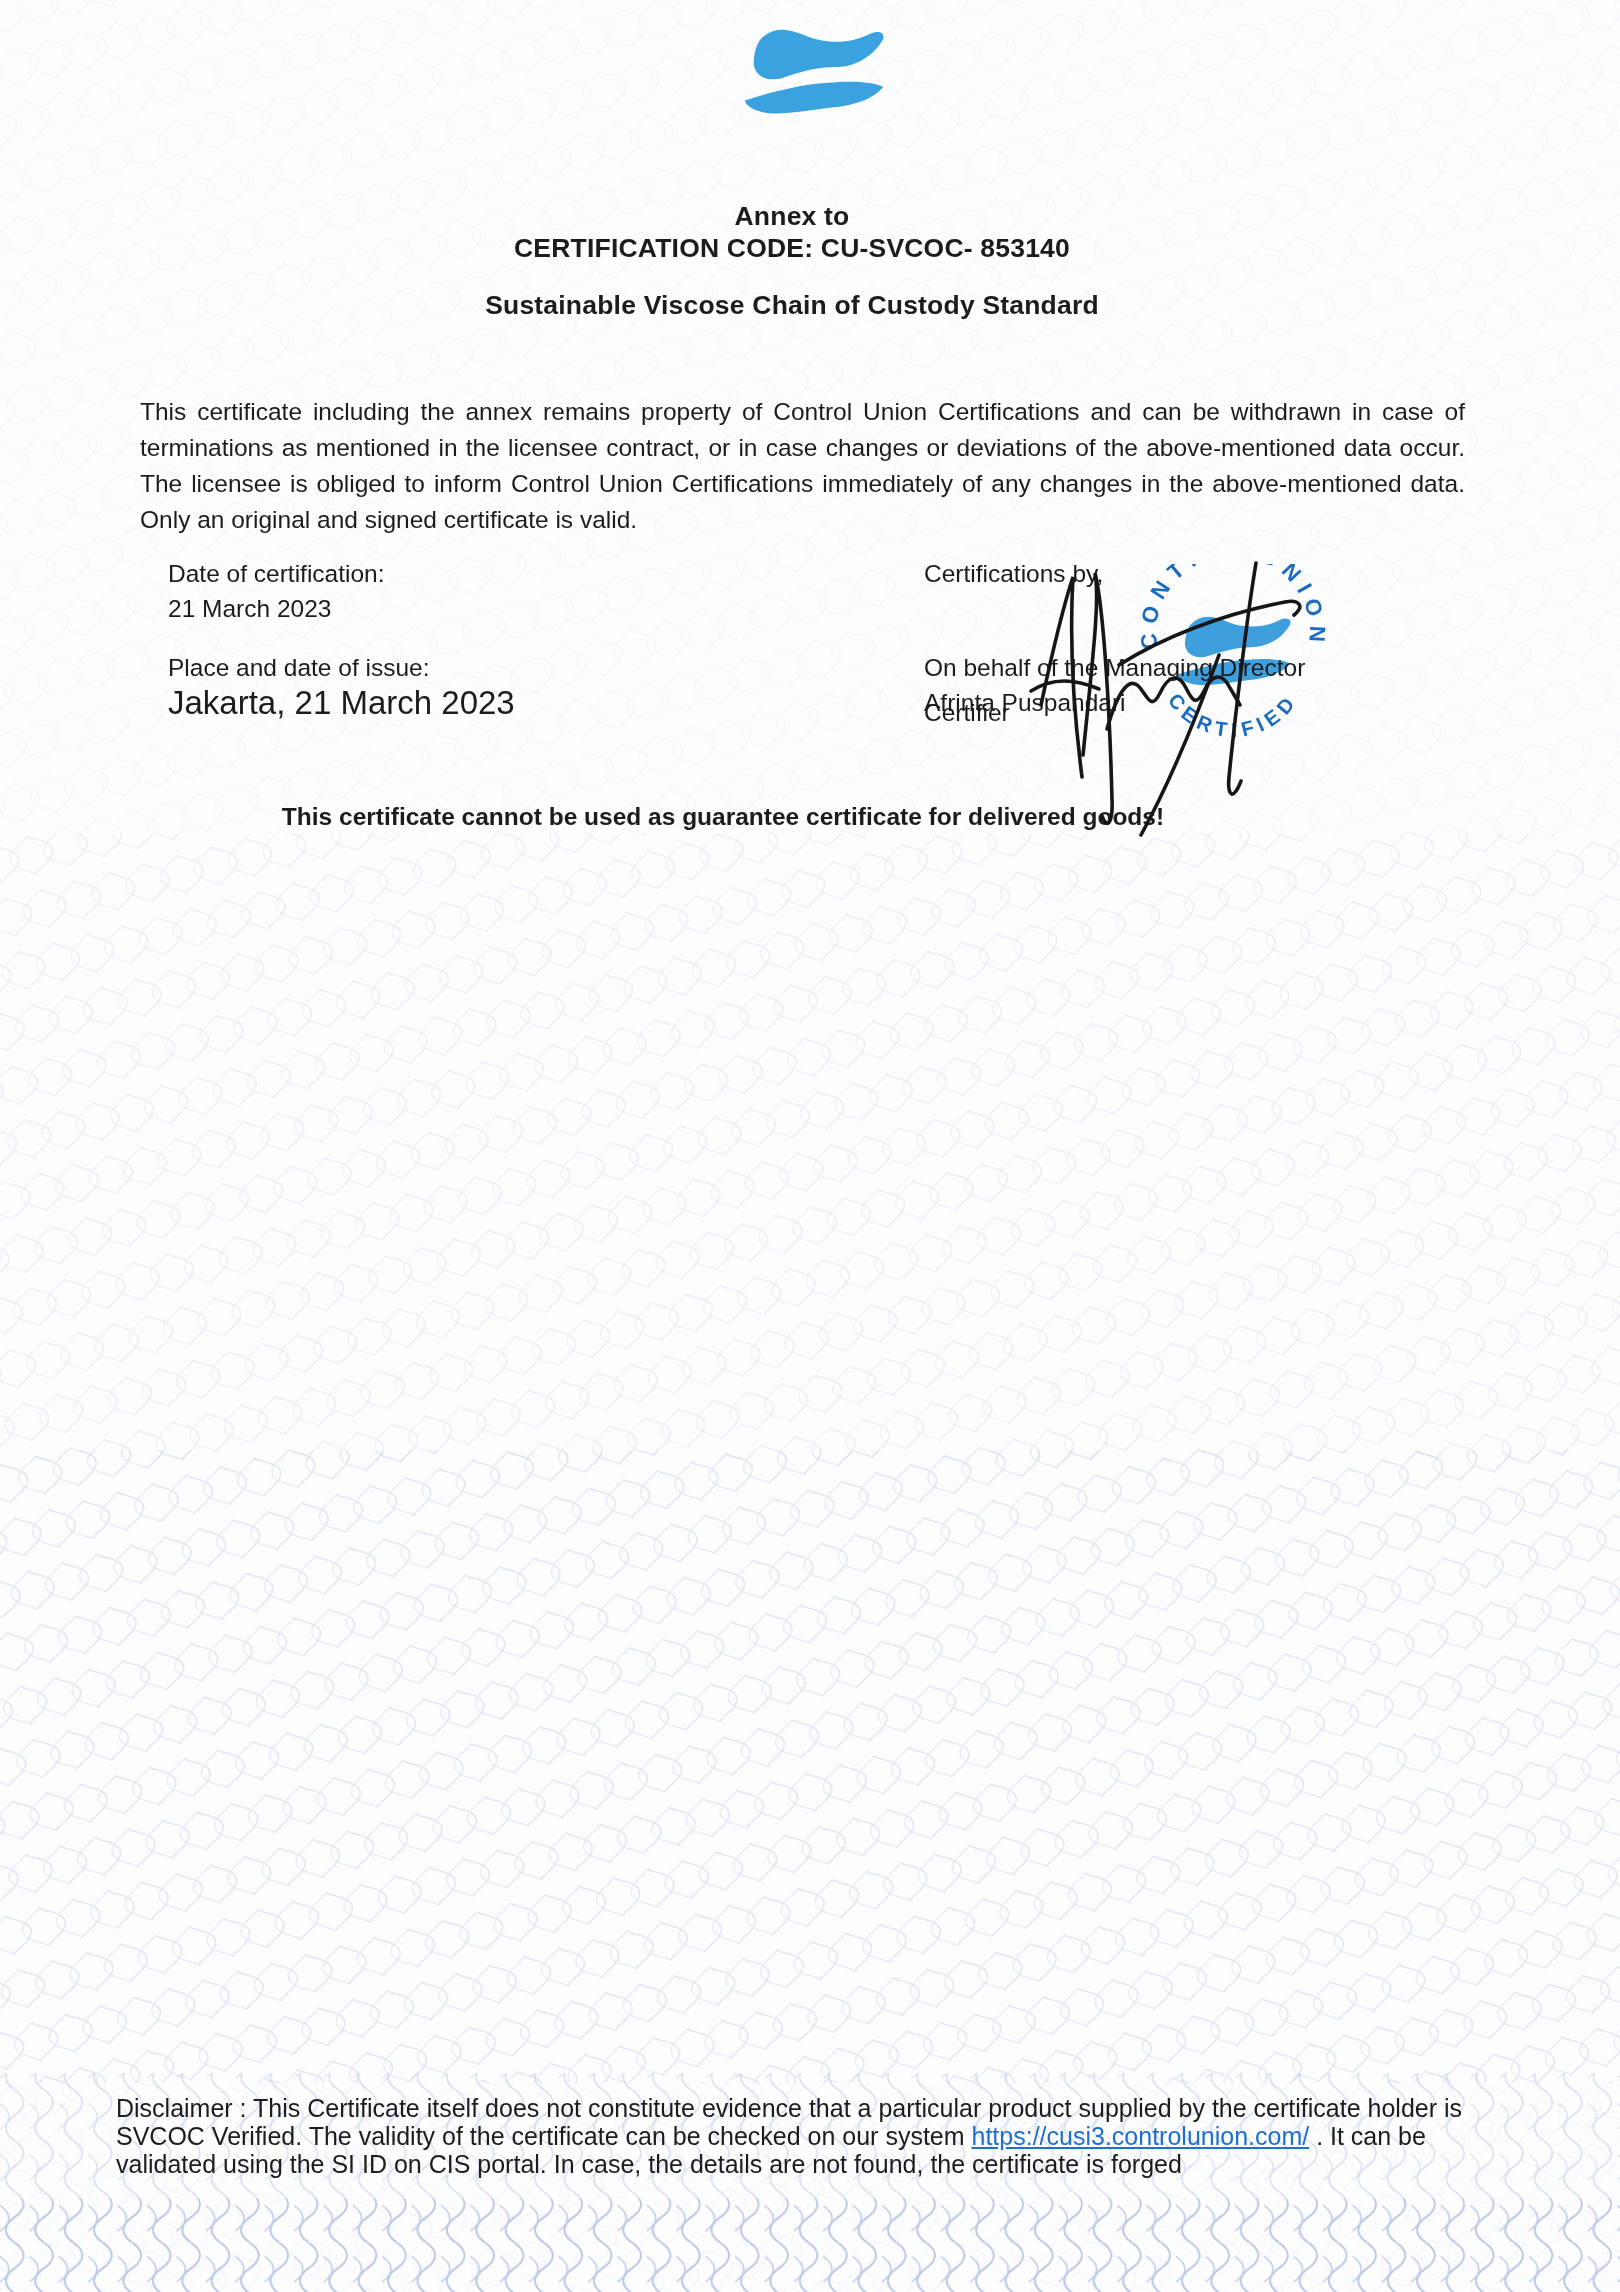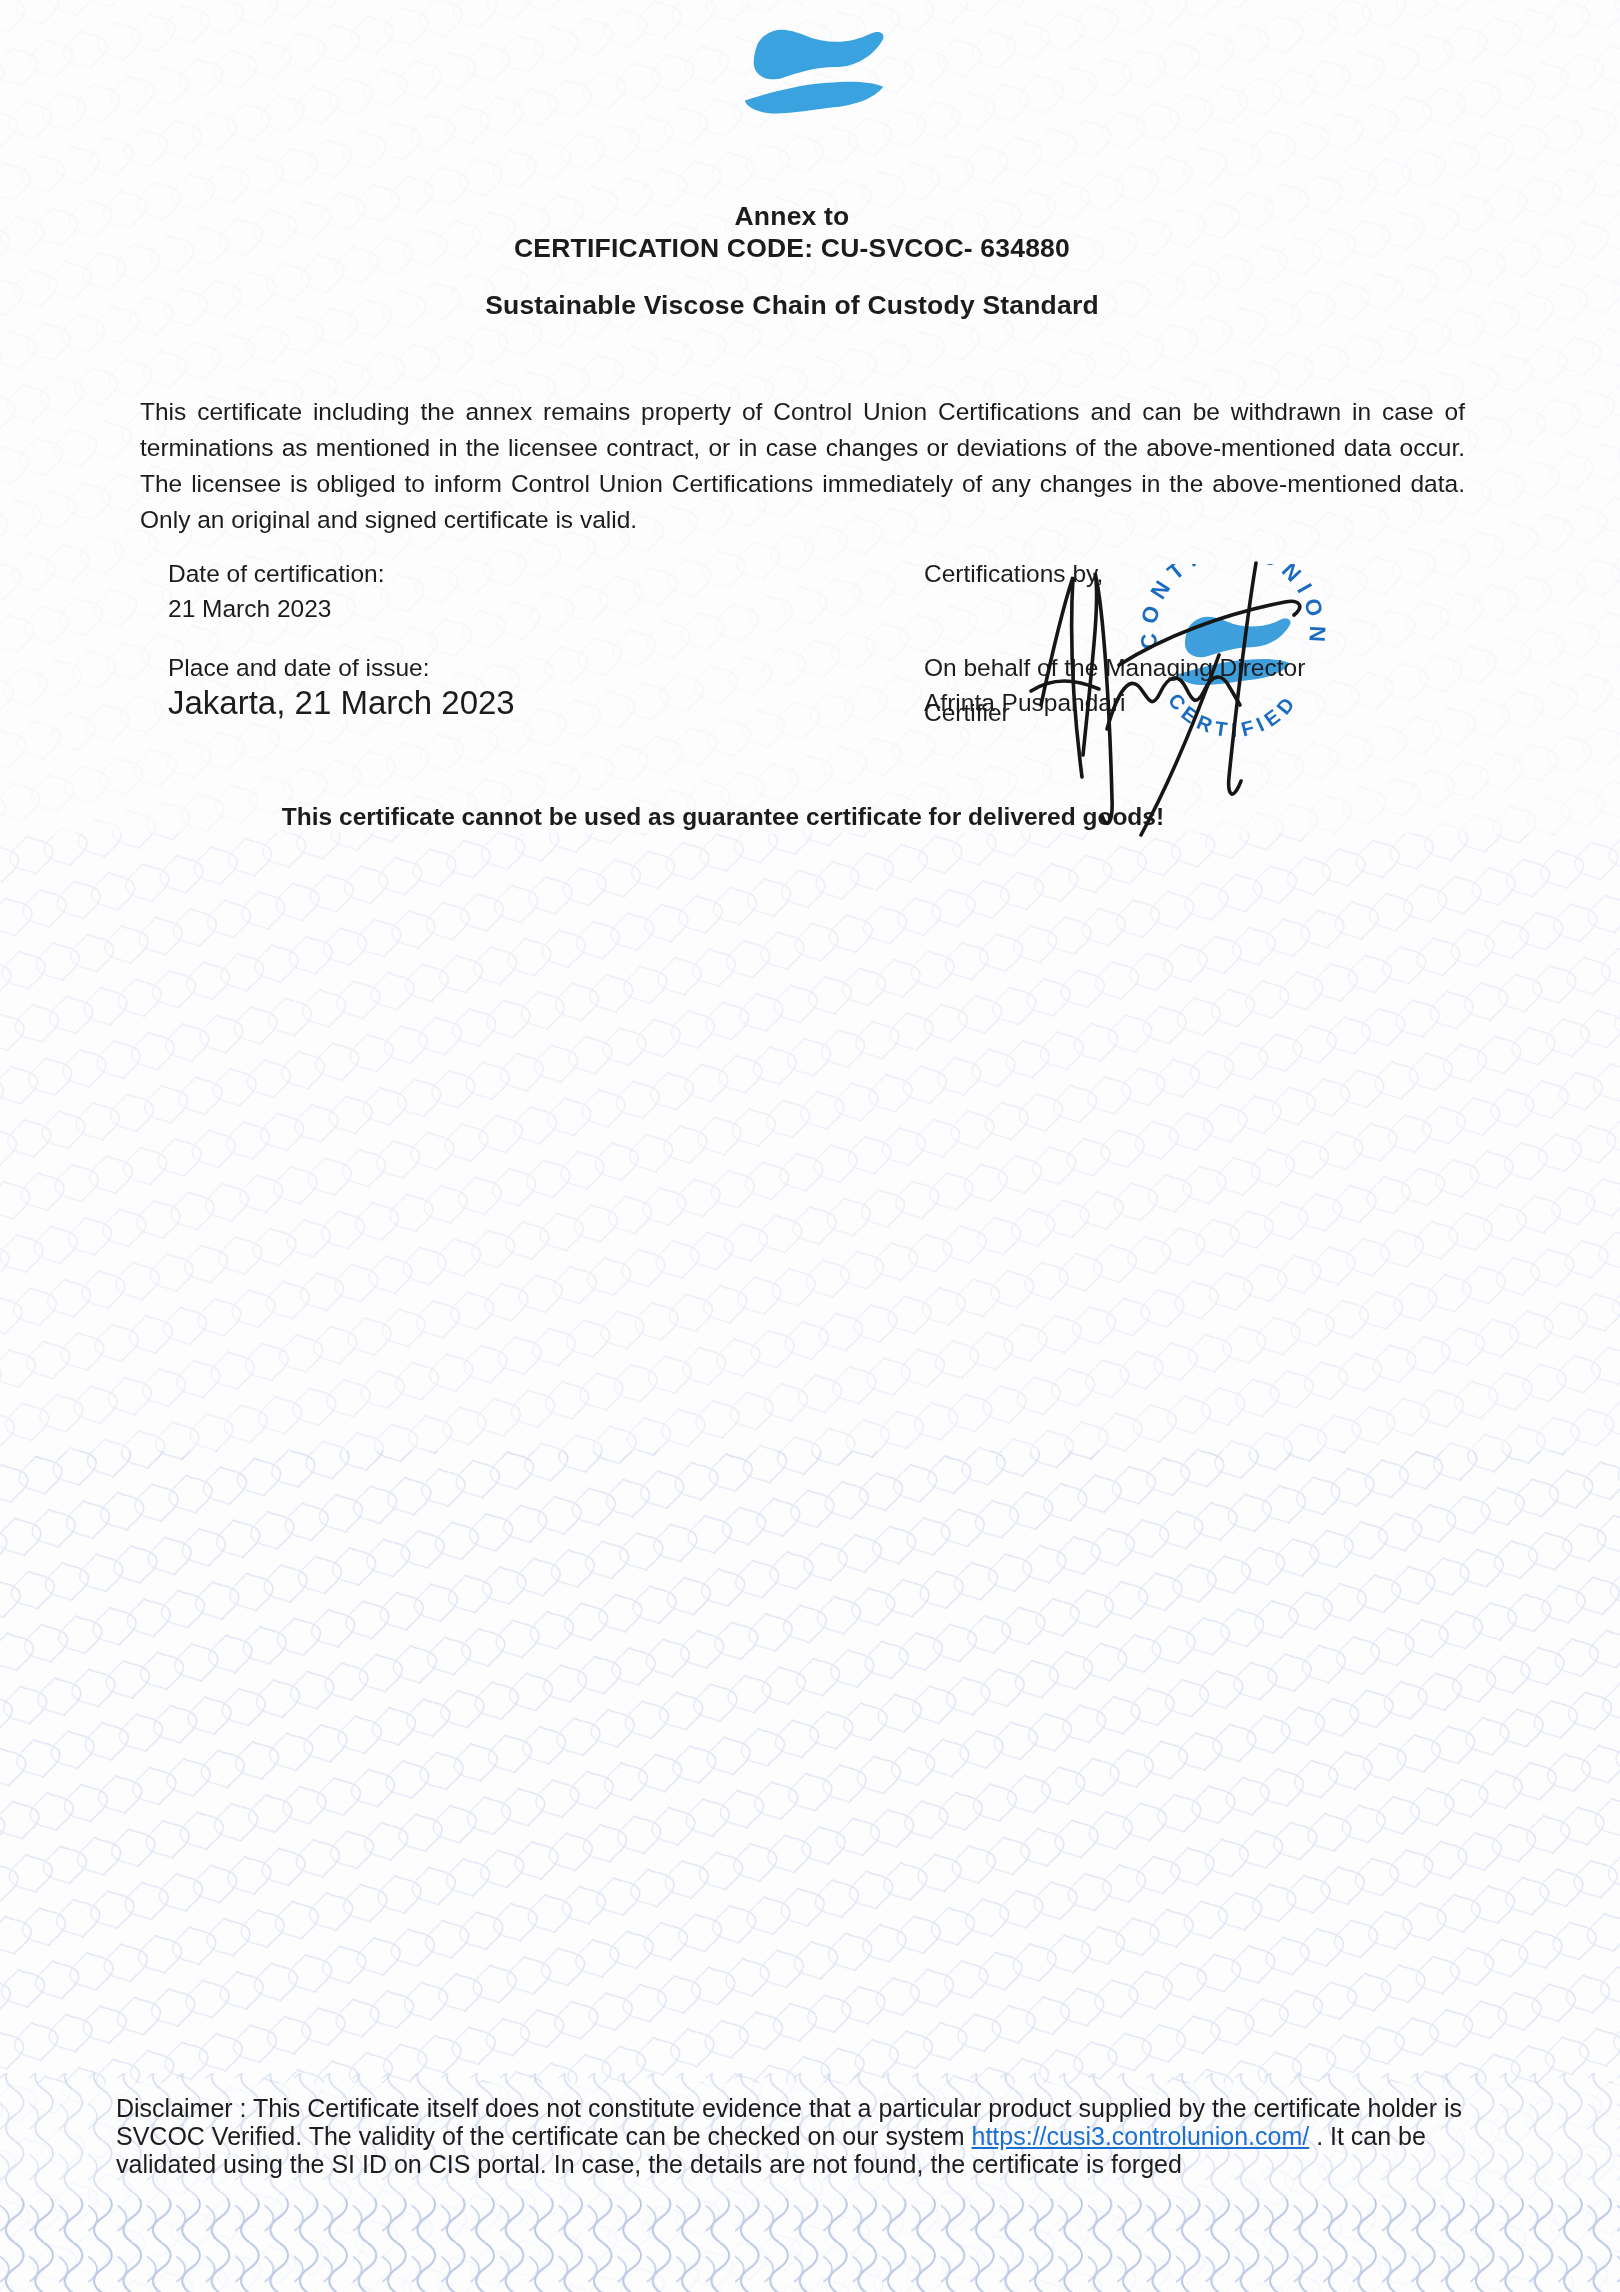--- a/index.html
+++ b/index.html
@@ -68,21 +68,21 @@
     <rect x="0" y="2115" width="1653" height="224" fill="url(#waves)" opacity="0.5"></rect>
     <rect x="0" y="2243" width="1653" height="96" fill="url(#waves)" opacity="0.85"></rect>
   </svg>
 
   <svg class="logo" viewBox="0 0 160 104" aria-hidden="true">
     <path d="M28,14 C40,5 52,7 70,14 C92,23 116,22 136,12 C144,8 151,11 149,17 C141,33 122,46 100,46 C80,46 62,52 46,57 C30,62 16,54 17,40 C18,28 21,19 28,14 Z" fill="#3aa2de"></path>
     <path d="M8,80 C34,72 62,64 92,62 C114,60 136,60 149,66 C140,78 120,85 98,87 C72,90 44,96 26,92 C15,89 9,85 8,80 Z" fill="#3aa2de"></path>
   </svg>
 
   <div class="title-line title-annex">Annex to</div>
-  <div class="title-line title-code">CERTIFICATION CODE: CU-SVCOC- 634880</div>
+  <div class="title-line title-code">CERTIFICATION CODE: CU-SVCOC- 853140</div>
   <div class="title-line title-standard">Sustainable Viscose Chain of Custody Standard</div>
 
   <div class="body-paragraph">This certificate including the annex remains property of Control Union Certifications and can be withdrawn in case of terminations as mentioned in the licensee contract, or in case changes or deviations of the above-mentioned data occur. The licensee is obliged to inform Control Union Certifications immediately of any changes in the above-mentioned data. Only an original and signed certificate is valid.</div>
 
   <svg class="stamp" viewBox="0 0 190 190" aria-hidden="true">
     <defs>
       <path id="arcTop" d="M20.2,81.8 A76,76 0 1 1 169.8,81.8" fill="none"></path>
       <path id="arcBottom" d="M23.6,121 A76,76 0 0 0 166.4,121" fill="none"></path>
     </defs>
     <g transform="translate(34,46) scale(0.79)" opacity="0.92">

